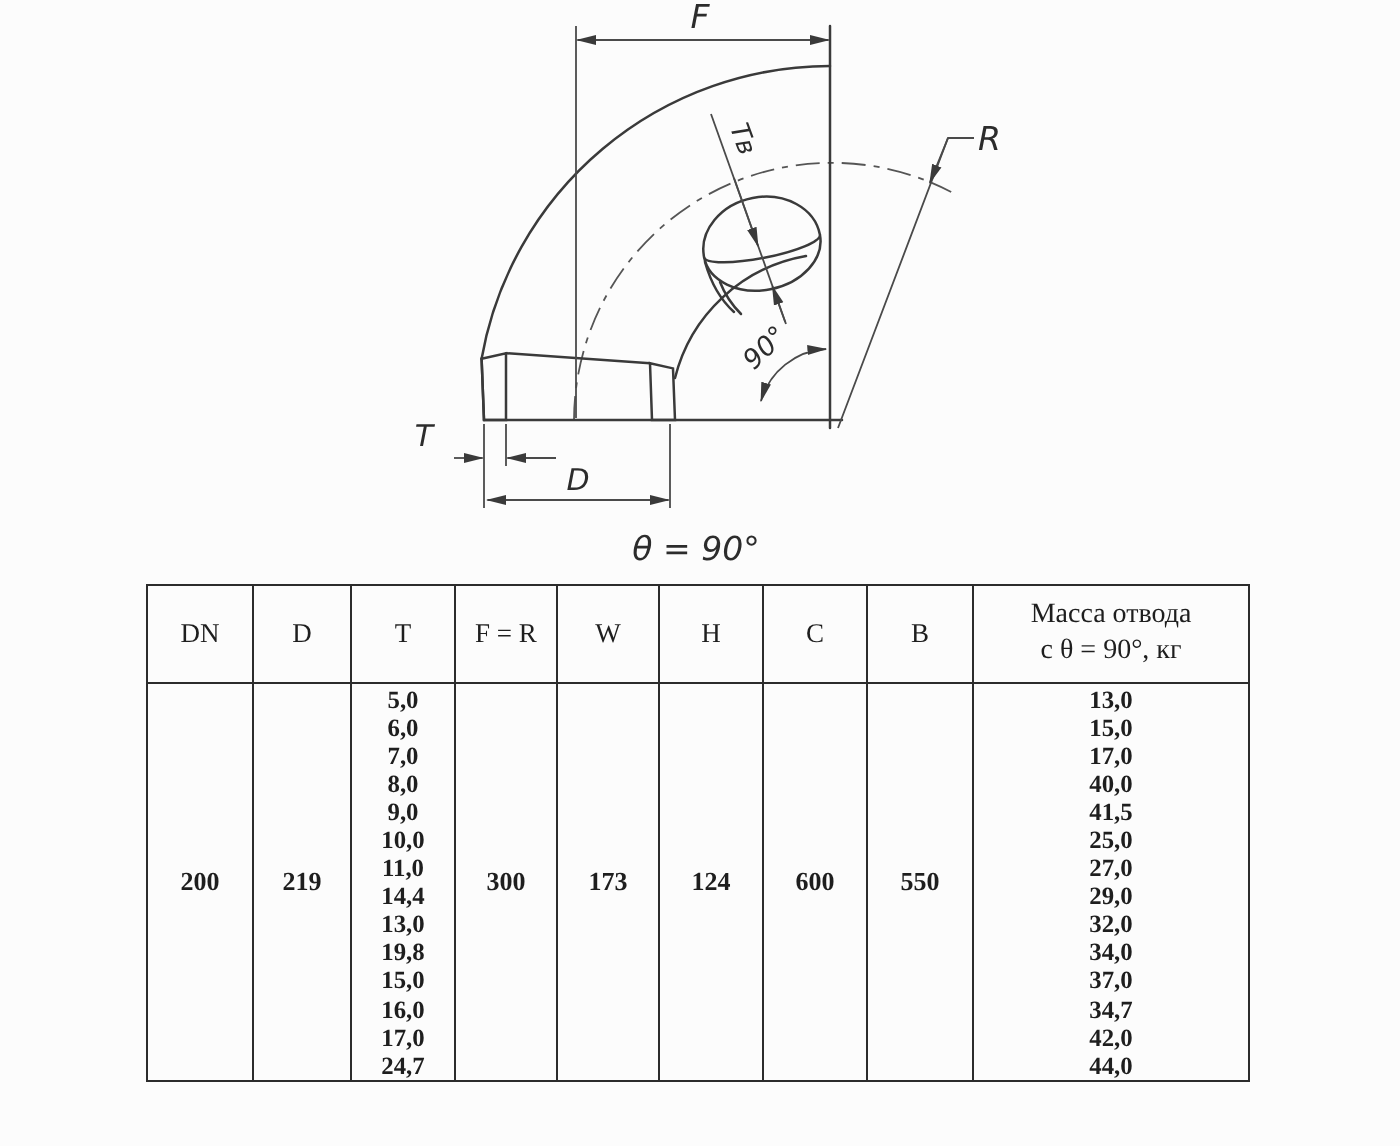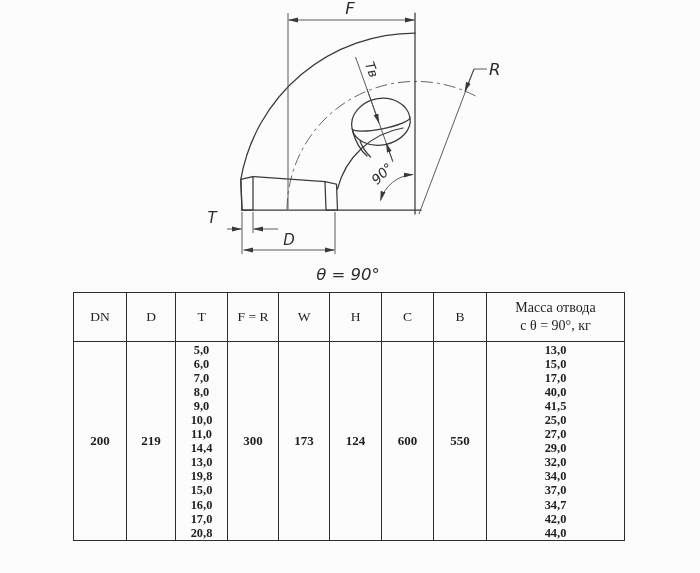--- a/index.html
+++ b/index.html
@@ -152,21 +152,21 @@
               <div>8,0</div>
               <div>9,0</div>
               <div>10,0</div>
               <div>11,0</div>
               <div>14,4</div>
               <div>13,0</div>
               <div>19,8</div>
               <div>15,0</div>
               <div>16,0</div>
               <div>17,0</div>
-              <div>20,8</div>
+              <div>24,7</div>
             </div>
         </td>
         <td>300</td>
         <td>173</td>
         <td>124</td>
         <td>600</td>
         <td>550</td>
         <td class="list-cell">
           <div class="vlist">
               <div>13,0</div>

